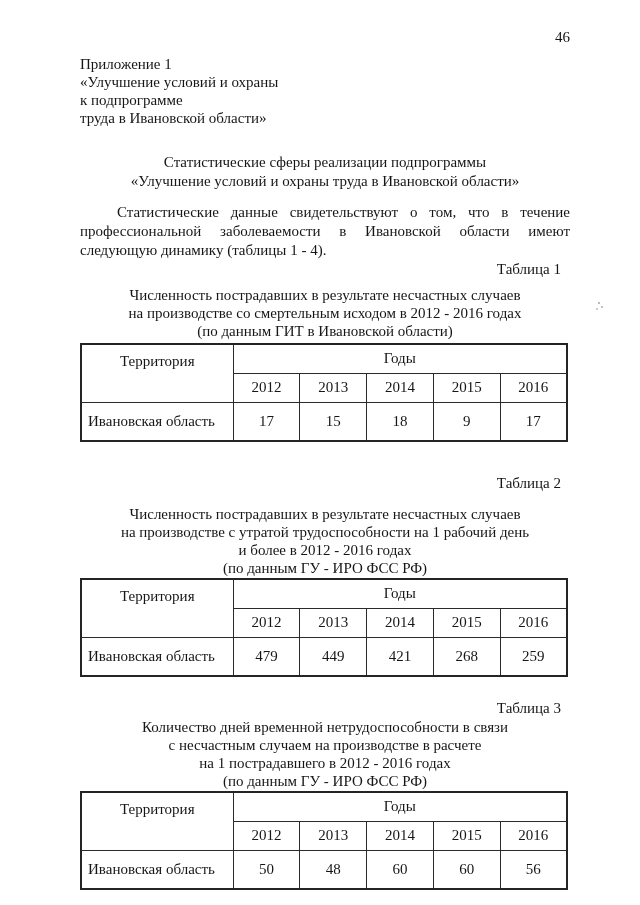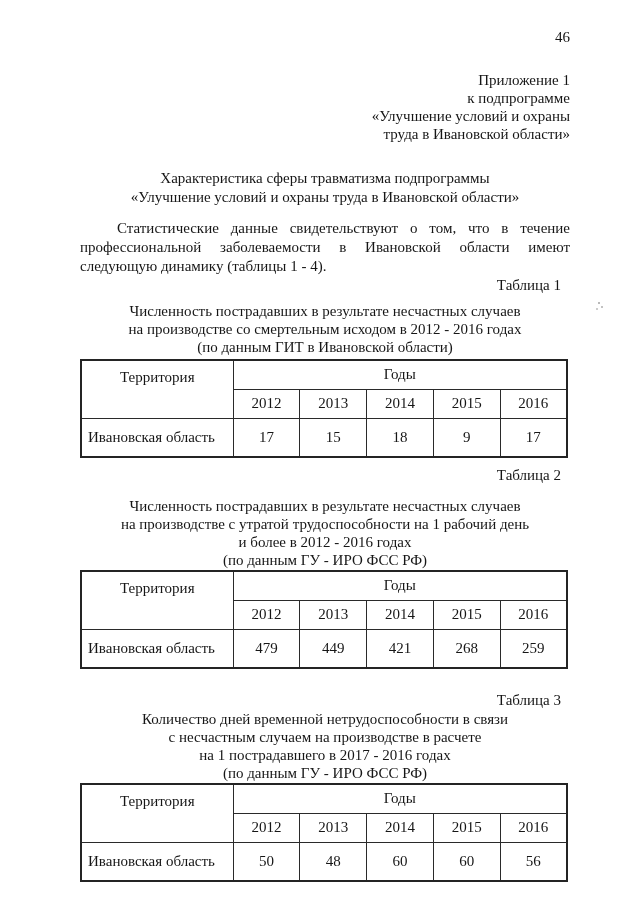--- a/index.html
+++ b/index.html
@@ -10,37 +10,37 @@
     color: #161616;
     font-family: "Liberation Serif", "DejaVu Serif", serif;
     font-size: 15px;
     position: relative;
     overflow: hidden;
   }
   .page { padding: 28px 70px 0 80px; }
 
   .page-number { text-align: right; line-height: 19px; }
 
-  .appendix { text-align: right; line-height: 18px; margin-top: 24px; }
+  .appendix { text-align: left; line-height: 18px; margin-top: 8px; }
 
   .doc-heading {
     text-align: center;
     line-height: 19px;
     margin: 26px 0 0 0;
     font-weight: normal;
     font-size: 15px;
   }
 
   .paragraph { margin-top: 12px; line-height: 19px; }
   .pline { text-align: justify; text-align-last: justify; }
   .pline.first { text-indent: 37px; }
   .pline.last { text-align: center; text-align-last: left; }
 
   .table-label { text-align: right; padding-right: 9px; line-height: 19px; }
-  .tl-2 { margin-top: 8px; }
+  .tl-2 { margin-top: 32px; }
   .tl-3 { margin-top: 22px; }
 
   .table-caption { text-align: center; line-height: 18px; }
   .tc-1 { margin-top: 7px; }
   .tc-2 { margin-top: 12px; }
   .tc-3 { margin-top: 0; }
 
   .data-table {
     border-collapse: collapse;
     table-layout: fixed;
@@ -77,27 +77,27 @@
 </style>
 </head>
 <body>
 
 <div class="page">
 
   <div class="page-number">46</div>
 
   <div class="appendix">
     <div>Приложение 1</div>
+    <div>«Улучшение условий и охраны</div>
     <div>к подпрограмме</div>
-    <div>«Улучшение условий и охраны</div>
     <div>труда в Ивановской области»</div>
   </div>
 
   <div class="doc-heading">
-    <div>Характеристика сферы травматизма подпрограммы</div>
+    <div>Статистические сферы реализации подпрограммы</div>
     <div>«Улучшение условий и охраны труда в Ивановской области»</div>
   </div>
 
   <div class="paragraph">
     <div class="pline first">Статистические данные свидетельствуют о том, что в течение</div>
     <div class="pline">профессиональной заболеваемости в Ивановской области имеют</div>
     <div class="pline last">следующую динамику (таблицы 1 - 4).</div>
   </div>
 
   <div class="table-label tl-1">Таблица 1</div>
@@ -174,21 +174,21 @@
       <td>268</td>
       <td>259</td>
     </tr>
   </tbody>
     </table>
 
   <div class="table-label tl-3">Таблица 3</div>
   <div class="table-caption tc-3">
     <div>Количество дней временной нетрудоспособности в связи</div>
     <div>с несчастным случаем на производстве в расчете</div>
-    <div>на 1 пострадавшего в 2017 - 2016 годах</div>
+    <div>на 1 пострадавшего в 2012 - 2016 годах</div>
     <div>(по данным ГУ - ИРО ФСС РФ)</div>
   </div>
   <table class="data-table t3">
     <colgroup>
         <col style="width:152px">
         <col>
         <col>
         <col>
         <col>
         <col>

